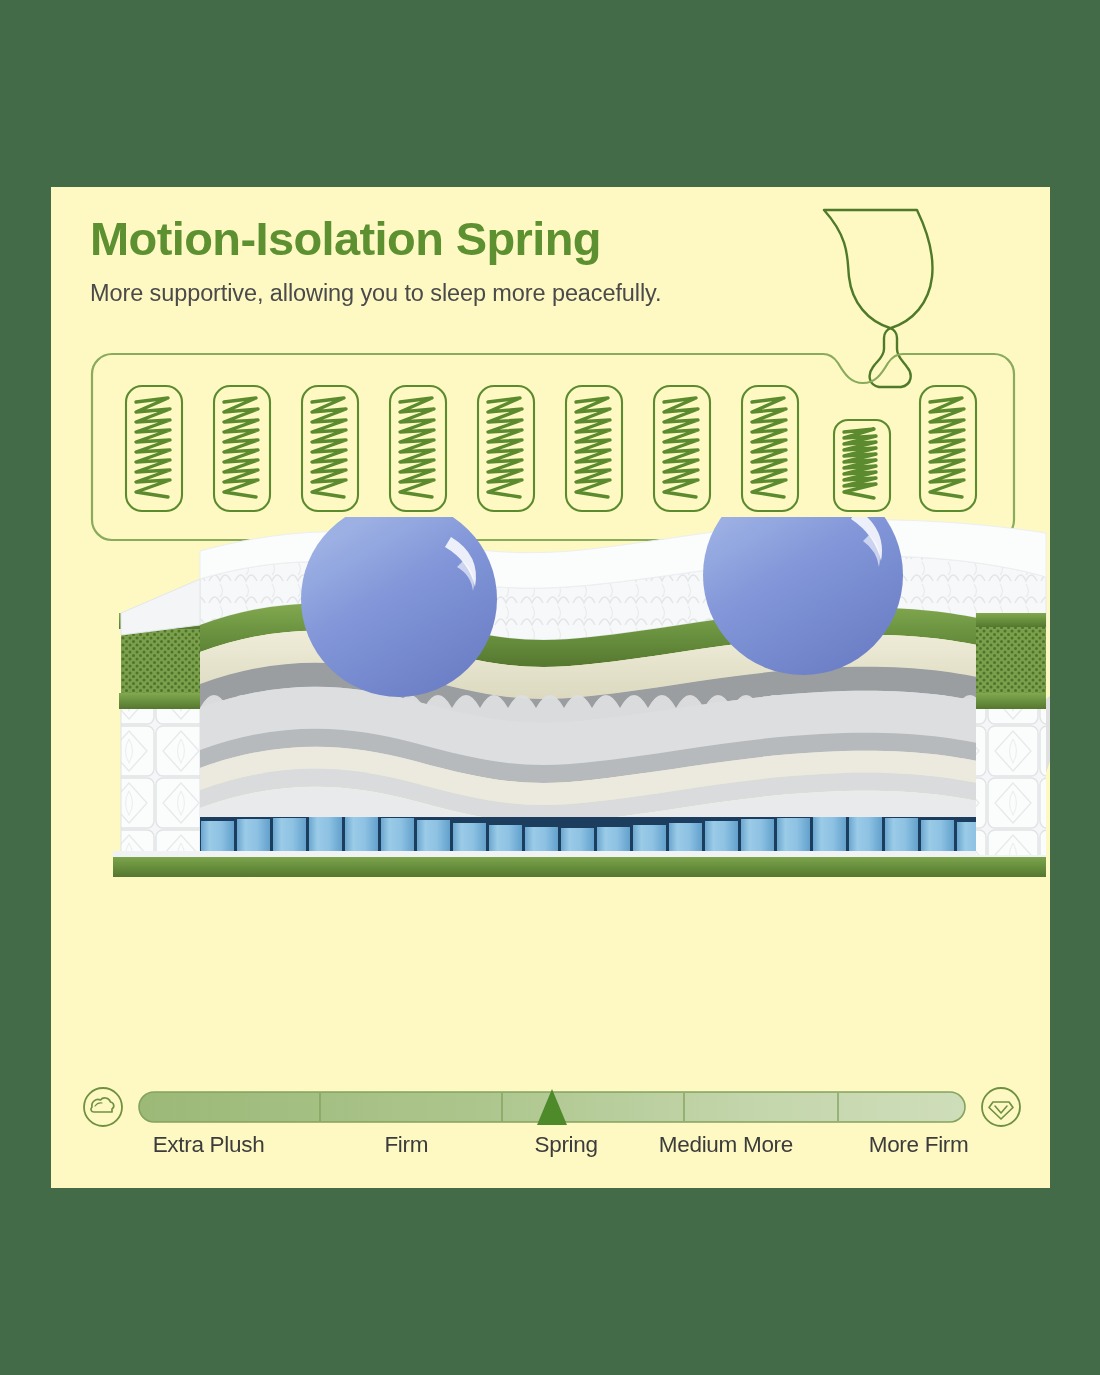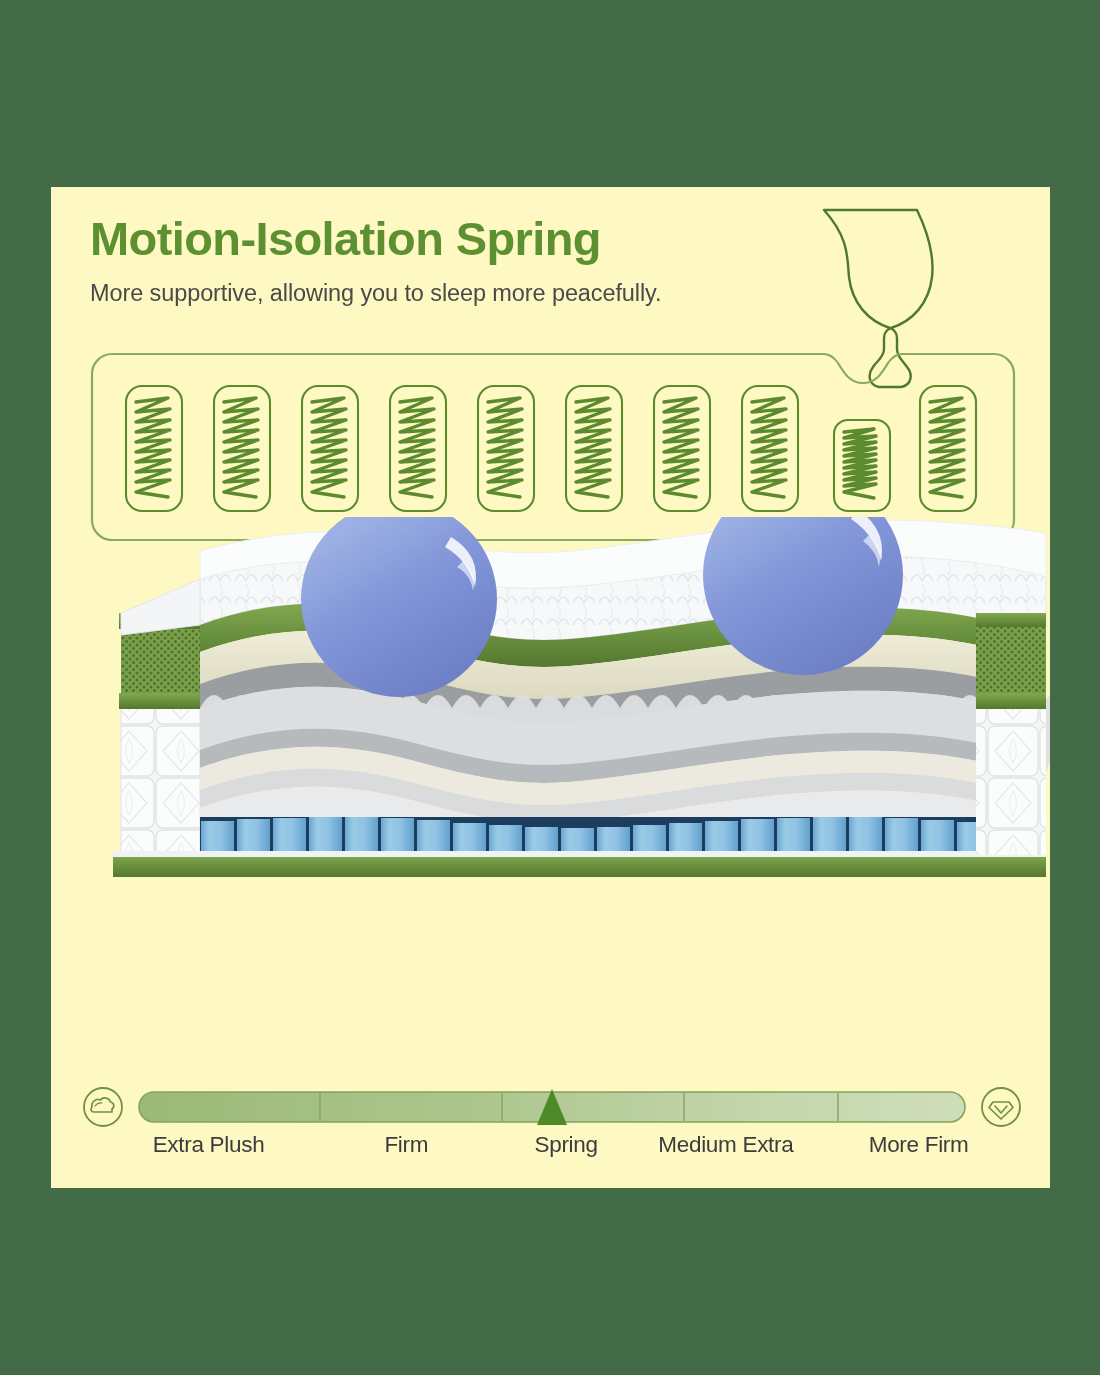--- a/index.html
+++ b/index.html
@@ -455,18 +455,18 @@
           <path d="M13 16 L29 16 L33 21.5 L21 33 L9 21.5 Z" fill="none" stroke="#6f9140" stroke-width="1.7" stroke-linejoin="round"></path>
           <path d="M15 20 L21 27 L27 20" fill="none" stroke="#6f9140" stroke-width="1.6" stroke-linejoin="round" stroke-linecap="round"></path>
         </svg>
       </div>
     </div>
 
     <div id="firm-labels">
       <span class="firm-label" style="left:12.5%;margin-left:9px;">Extra Plush</span>
       <span class="firm-label" style="left:34.5%;">Firm</span>
       <span class="firm-label" style="left:51.5%;">Spring</span>
-      <span class="firm-label" style="left:68.5%;">Medium Extra</span>
+      <span class="firm-label" style="left:68.5%;">Medium More</span>
       <span class="firm-label" style="left:89%;">More Firm</span>
     </div>
   </div>
 
 </div>
 
 </body></html>

